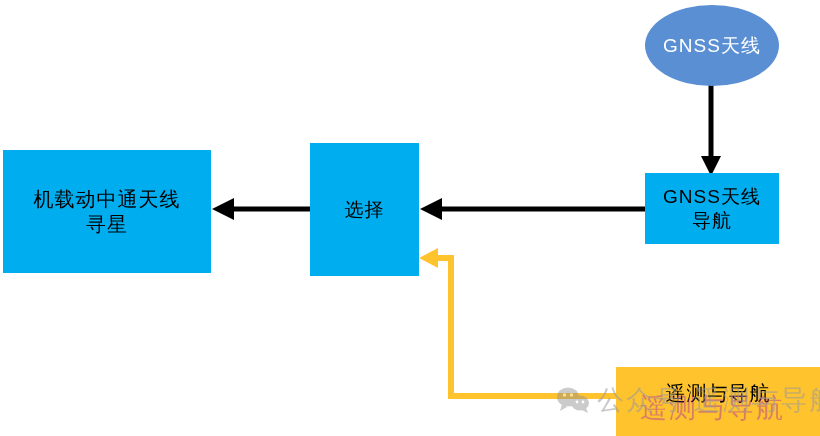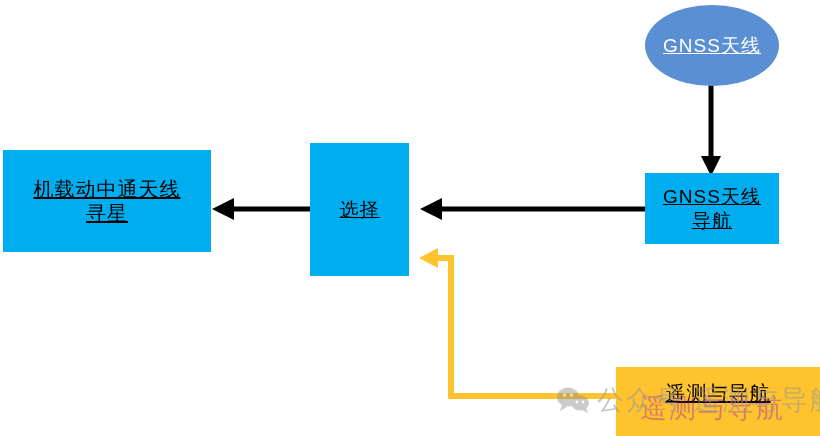--- a/index.html
+++ b/index.html
@@ -38,30 +38,29 @@
   }
   .node-rect-orange {
     background: #FFC32E;
     color: #000000;
   }
   .node-label {
     display: block;
     width: 100%;
     white-space: pre-line;
     letter-spacing: 1px;
-    text-decoration: underline;
   }
 
   
   #node-antenna-seek {
-    left: 3px; top: 150px; width: 208px; height: 102px;
+    left: 3px; top: 150px; width: 208px; height: 123px;
     font-size: 20px;
   }
   #node-select {
-    left: 310px; top: 143px; width: 99px; height: 133px;
+    left: 310px; top: 143px; width: 109px; height: 133px;
     font-size: 19px;
   }
   #node-mems {
     left: 645px; top: 173px; width: 134px; height: 71px;
     font-size: 19px;
   }
   #node-gnss {
     left: 645px; top: 5px; width: 134px; height: 81px;
     font-size: 19px;
   }

